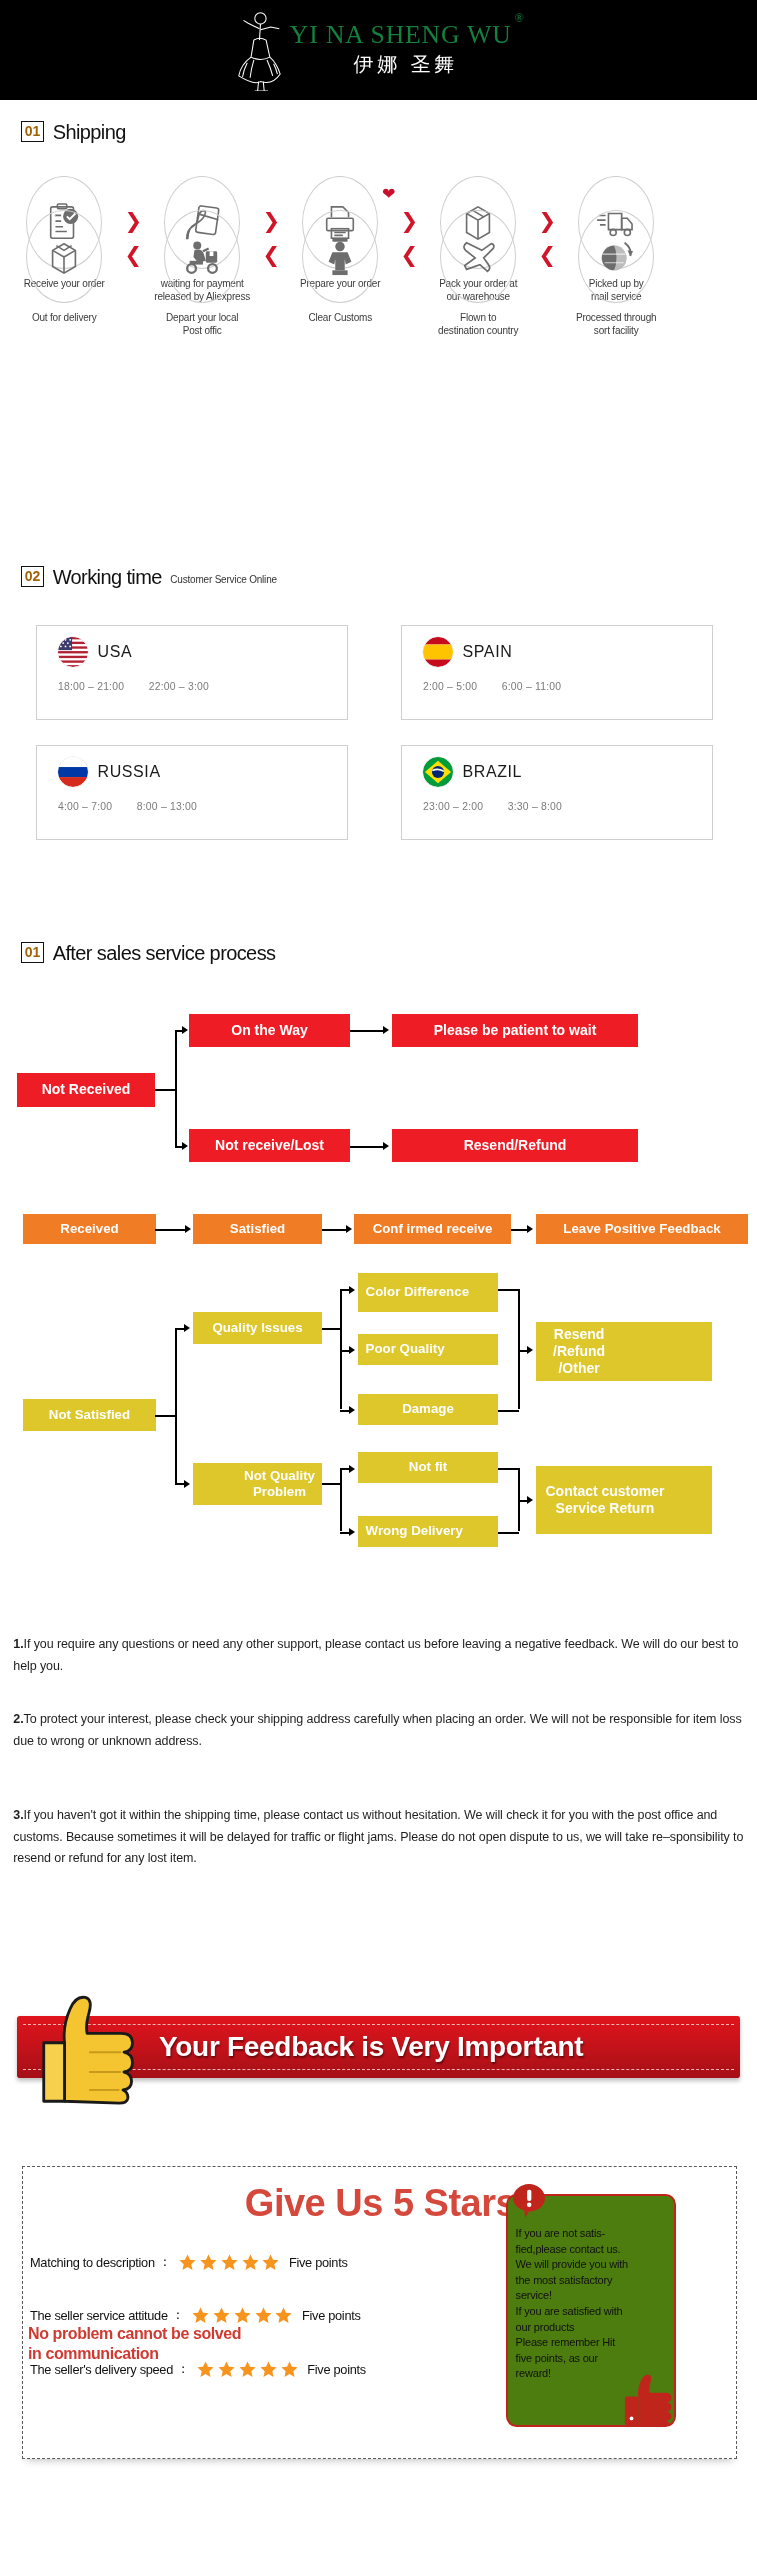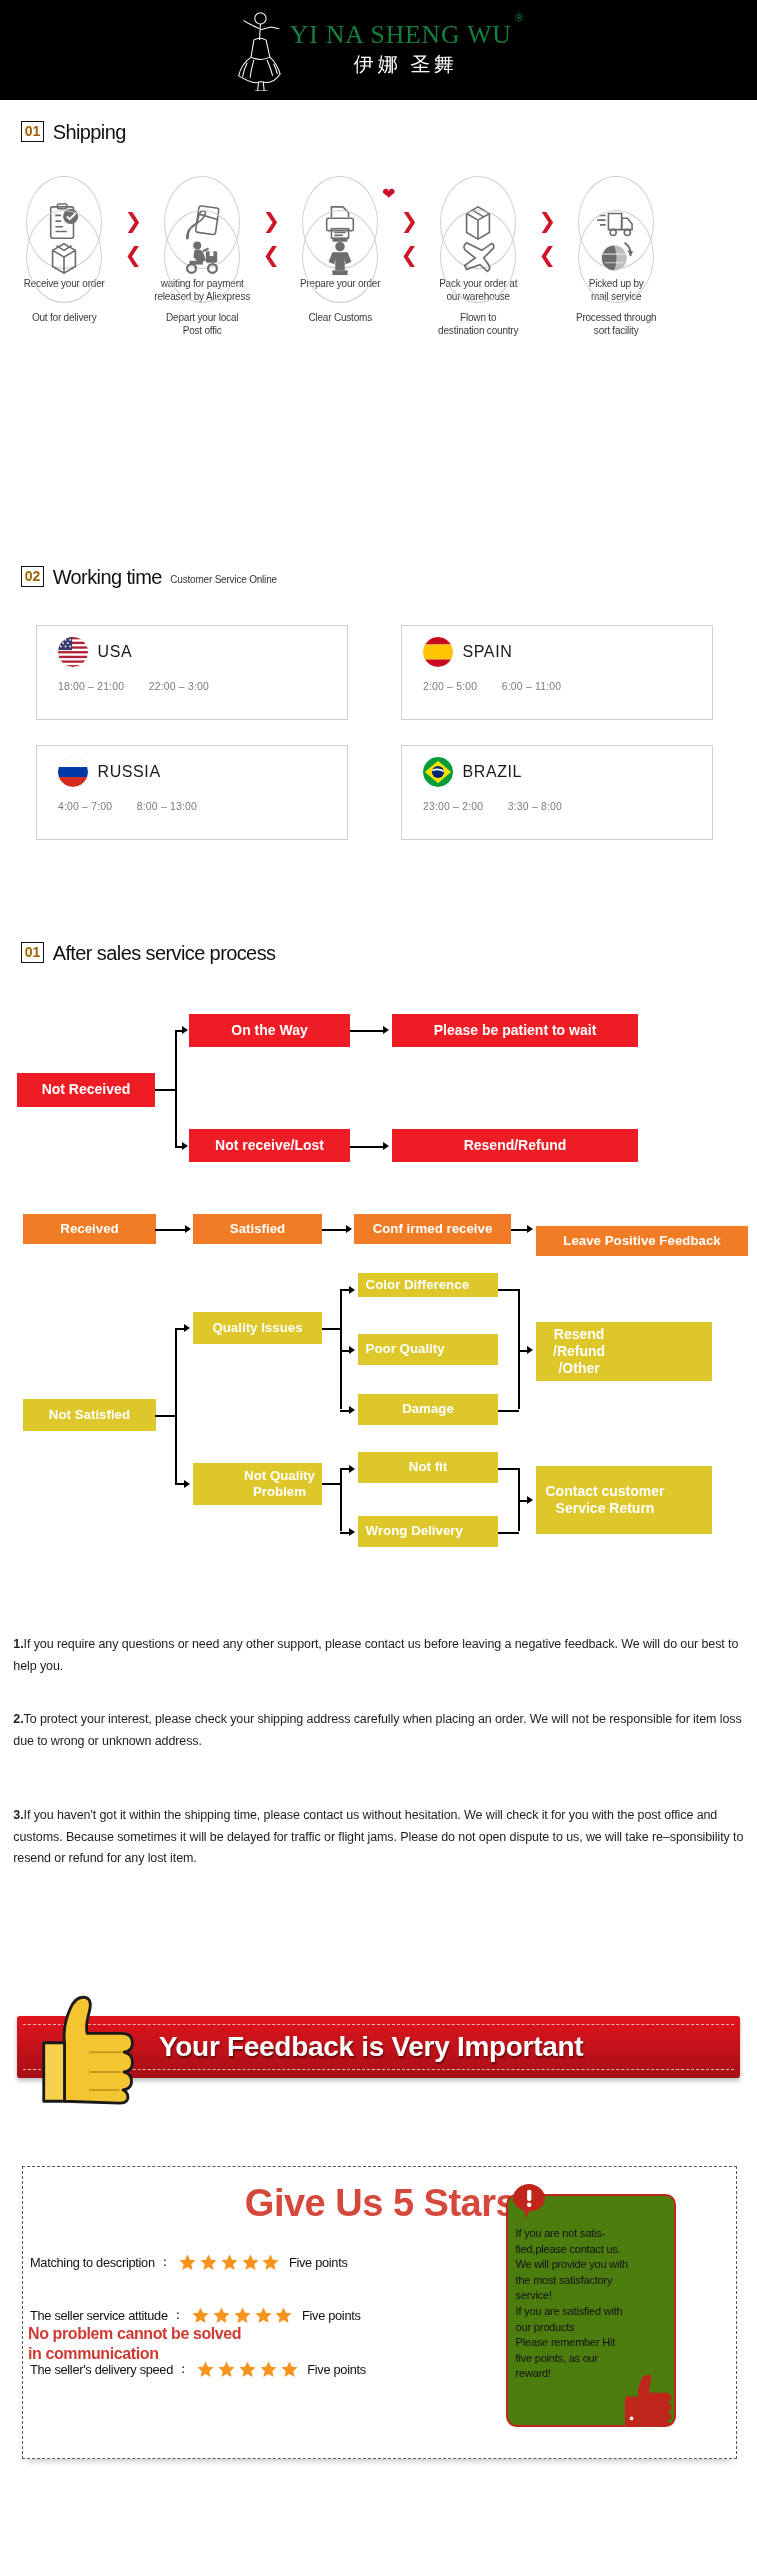--- a/index.html
+++ b/index.html
@@ -22,21 +22,21 @@
   .dancer{width:49px;height:81px;display:block;}
   .brand-text{display:flex;flex-direction:column;align-items:center;}
   .brand-en{
     color:#15803d; font-family:"Liberation Serif", serif; font-size:25.6px;
     letter-spacing:0.9px; line-height:1.05; position:relative; white-space:nowrap;
   }
   .brand-reg{
     font-size:12.3px; vertical-align:super; position:relative; top:-11.4px; left:2.8px;
   }
   .brand-cn{
-    color:#fff; font-family:Liberation Serif, serif; font-size:20px;
+    color:#fff; font-family:Liberation Sans, sans-serif; font-size:20px;
     letter-spacing:3.8px; margin-top:2px; white-space:nowrap;
   }
 
   
   .sec-head{position:absolute; display:flex; align-items:flex-end; gap:8.5px;}
   .sec-num{
     border:1.9px solid #111; font-size:14px; font-weight:700; line-height:1;
     padding:1.9px 2.8px 2.8px 2.8px; color:#a16207; font-family:"Liberation Sans",sans-serif;
   }
   .sec-title{
@@ -515,33 +515,33 @@
   <div class="ln h" style="left:175px; top:1146px; width:7.6px;"></div>
   <div class="arrowhead" style="left:182px; top:1142px;"></div>
   <div class="ln h" style="left:350px; top:1030px; width:34px;"></div>
   <div class="arrowhead" style="left:383px; top:1026px;"></div>
   <div class="ln h" style="left:350px; top:1146px; width:34px;"></div>
   <div class="arrowhead" style="left:383px; top:1142px;"></div>
 
   <div class="fbox orange" style="left:23px; top:1214px; width:133px; height:30px; font-size:13.3px;">Received</div>
   <div class="fbox orange" style="left:193px; top:1214px; width:129px; height:30px; font-size:13.3px;">Satisfied</div>
   <div class="fbox orange" style="left:354px; top:1214px; width:157px; height:30px; font-size:13.3px;">Conf irmed receive</div>
-  <div class="fbox orange" style="left:536px; top:1214px; width:212px; height:30px; font-size:13.3px;margin-top:12px;">Leave Positive Feedback</div>
+  <div class="fbox orange" style="left:536px; top:1214px; width:212px; height:30px; font-size:13.3px;">Leave Positive Feedback</div>
 
   <div class="ln h" style="left:155px; top:1229px; width:30px;"></div>
   <div class="arrowhead" style="left:185px; top:1225px;"></div>
   <div class="ln h" style="left:322px; top:1229px; width:24.6px;"></div>
   <div class="arrowhead" style="left:346px; top:1225px;"></div>
   <div class="ln h" style="left:511px; top:1229px; width:17px;"></div>
   <div class="arrowhead" style="left:527px; top:1225px;"></div>
 
   <div class="fbox yellow" style="left:23px; top:1399px; width:133px; height:32px; font-size:13.3px;">Not Satisfied</div>
 
   <div class="fbox yellow" style="left:193px; top:1312px; width:129px; height:32px; font-size:13.3px;">Quality Issues</div>
-  <div class="fbox yellow left" style="left:358px; top:1273px; width:140px; height:24px; font-size:13.3px;">Color Difference</div>
+  <div class="fbox yellow left" style="left:358px; top:1273px; width:140px; height:39px; font-size:13.3px;">Color Difference</div>
   <div class="fbox yellow left" style="left:358px; top:1334px; width:140px; height:31px; font-size:13.3px;">Poor Quality</div>
   <div class="fbox yellow" style="left:358px; top:1394px; width:140px; height:31px; font-size:13.3px;">Damage</div>
   <div class="fbox yellow" style="left:536px; top:1322px; width:176px; height:59px; font-size:14px; flex-direction:column; align-items:flex-start; padding-left:17px; white-space:pre-line;">Resend
 /Refund
 /Other</div>
 
   <div class="fbox yellow" style="left:193px; top:1463px; width:129px; height:42px; font-size:13.3px; white-space:pre-line;padding-left:44px;">Not Quality
 Problem</div>
   <div class="fbox yellow" style="left:358px; top:1452px; width:140px; height:31px; font-size:13.3px;">Not fit</div>
   <div class="fbox yellow left" style="left:358px; top:1516px; width:140px; height:31px; font-size:13.3px;">Wrong Delivery</div>

